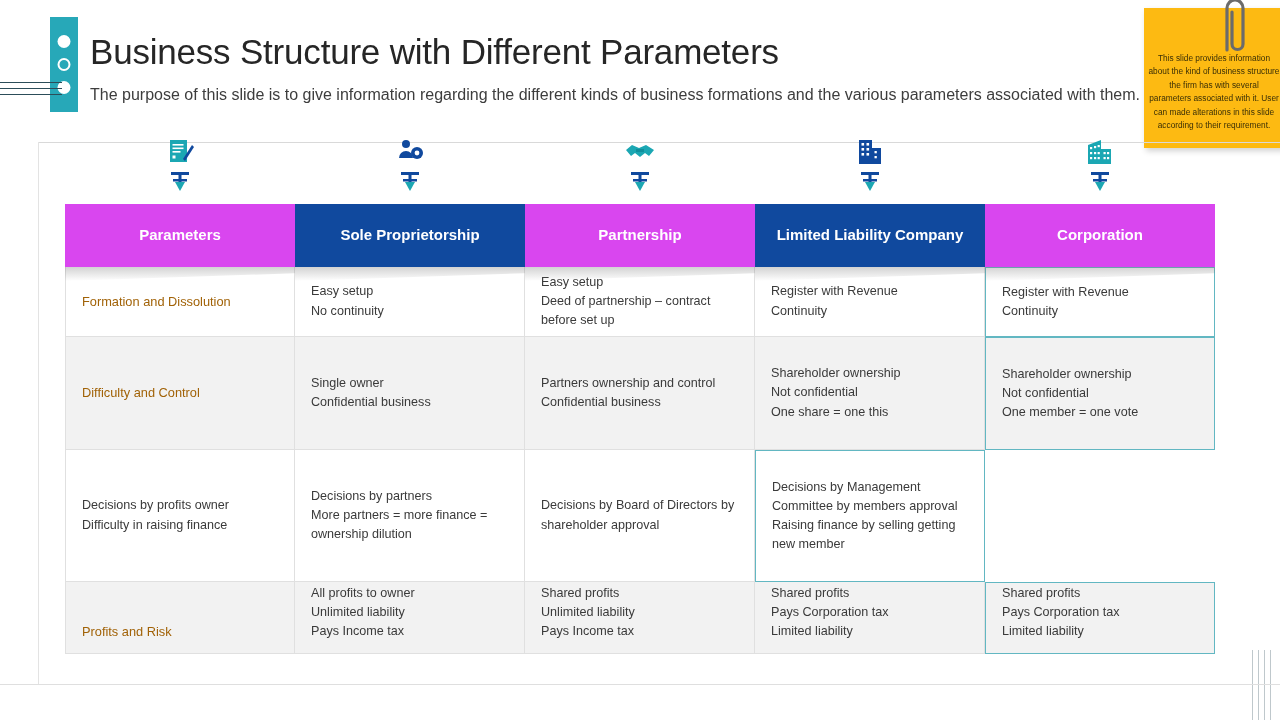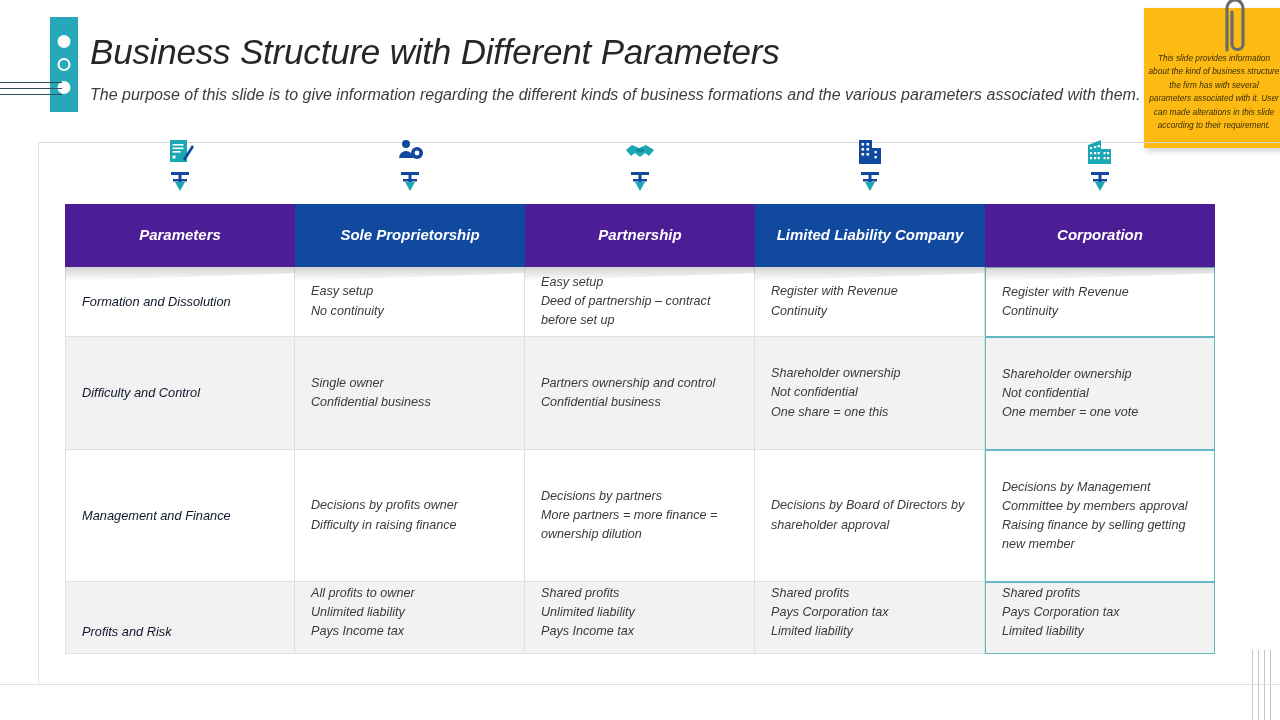--- a/index.html
+++ b/index.html
@@ -2,21 +2,21 @@
 <html><head>
 <meta charset="utf-8">
 <style>
   * { box-sizing: border-box; margin: 0; padding: 0; }
   html, body {
     width: 1280px; height: 720px;
     background: #ffffff;
     font-family: "Liberation Sans", sans-serif;
     overflow: hidden;
   }
-  .slide { position: relative; width: 1012px; height: 720px; background:#fff;font-style:italic; }
+  .slide { position: relative; width: 1012px; height: 720px; background:#fff; }
 
   
   .deco-bar {
     position: absolute; left: 50px; top: 17px;
     width: 28px; height: 95px;
     background: #27A8B8;
   }
   .deco-dot {
     position: absolute; left: 50%; transform: translateX(-50%);
     width: 13px; height: 13px; border-radius: 50%;
@@ -86,21 +86,21 @@
 
   
   .table { position: absolute; left: 65px; top: 204px; width: 1150px; }
   .thead { display: flex; height: 63px; }
   .th {
     width: 230px; height: 63px;
     display:flex; align-items:center; justify-content:center; text-align:center;
     color:#ffffff; font-size:15px; font-weight:bold; line-height:1.35;
     padding: 0 8px;
   }
-  .th.teal { background:#4c1d95; }
+  .th.teal { background:#d946ef; }
   .th.blue { background:#10499E; }
 
   .hdr-shadow {
     position:absolute; left:0; top:63px; width:1150px; height:14px;
     pointer-events:none;
   }
   .hdr-shadow span {
     position:absolute; top:0; height:14px; width:230px;
     background: linear-gradient(to bottom, rgba(120,120,120,.33), rgba(255,255,255,0));
     clip-path: polygon(0 0, 100% 0, 100% 45%, 0 100%);
@@ -111,21 +111,21 @@
   .td {
     width: 230px;
     padding: 12px 16px 12px 16px;
     font-size: 12.6px; line-height: 1.52; color: #3a3a3a;
     background: #ffffff;
     border-right: 1px solid #e0e0e0;
     border-bottom: 1px solid #e0e0e0;
     display:flex; flex-direction:column; justify-content:center;
   }
   .td:first-child { border-left: 1px solid #e0e0e0; }
-  .td.param { font-size: 12.8px; color: #0f172a; }
+  .td.param { font-size: 12.8px; color: #a16207; }
   .td.highlight {
     border: 1px solid #62B7C2;
   }
   .r1 .td { height: 70px; }
   .r2 .td { height: 113px; }
   .r3 .td { height: 132px; }
   .r4 .td { height: 72px; justify-content: flex-end; }
 
   
   .page-num {
@@ -328,21 +328,20 @@
           <div>One share = one this</div>
         </div>
       <div class="td highlight">
           <div>Shareholder ownership</div>
           <div>Not confidential</div>
           <div>One member = one vote</div>
         </div>
     </div>
 
     <div class="row r3">
-      <div class="td param">Management and Finance</div>
       <div class="td">
           <div>Decisions by profits owner</div>
           <div>Difficulty in raising finance</div>
         </div>
       <div class="td">
           <div>Decisions by partners</div>
           <div>More partners = more finance = ownership dilution</div>
         </div>
       <div class="td">
           <div>Decisions by Board of Directors by shareholder approval</div>

